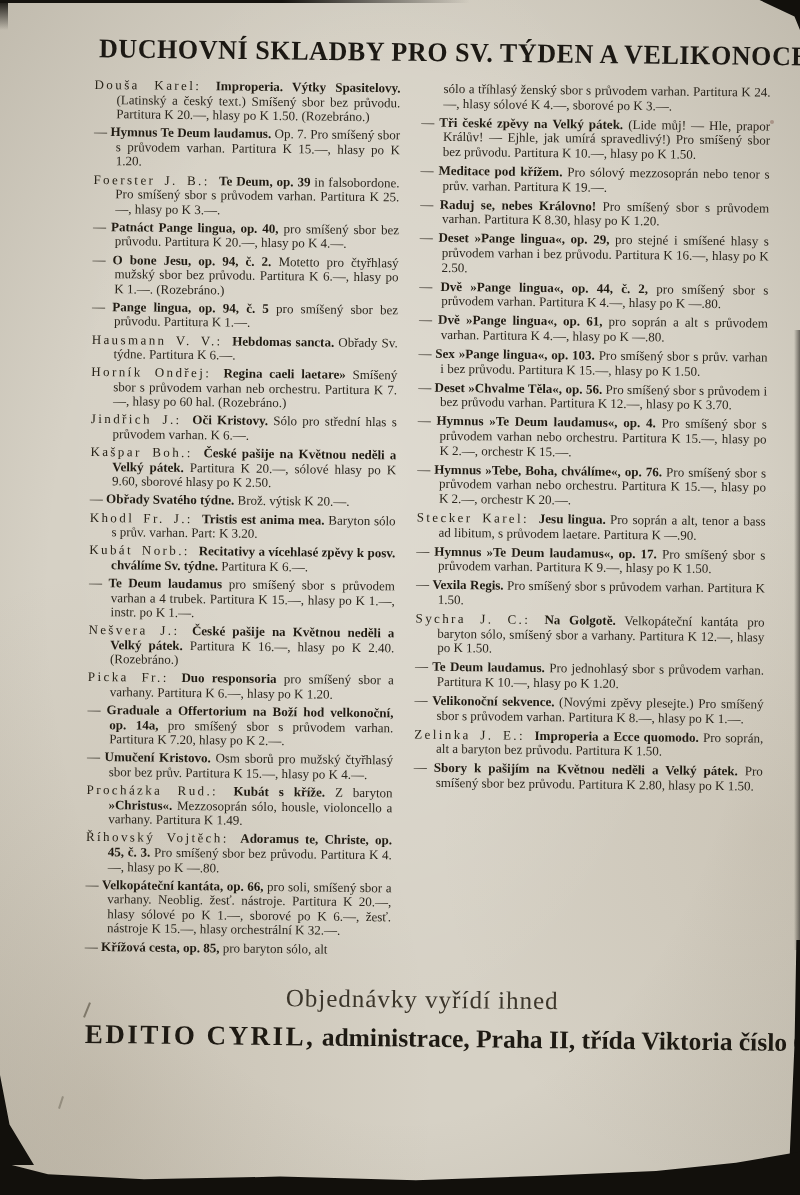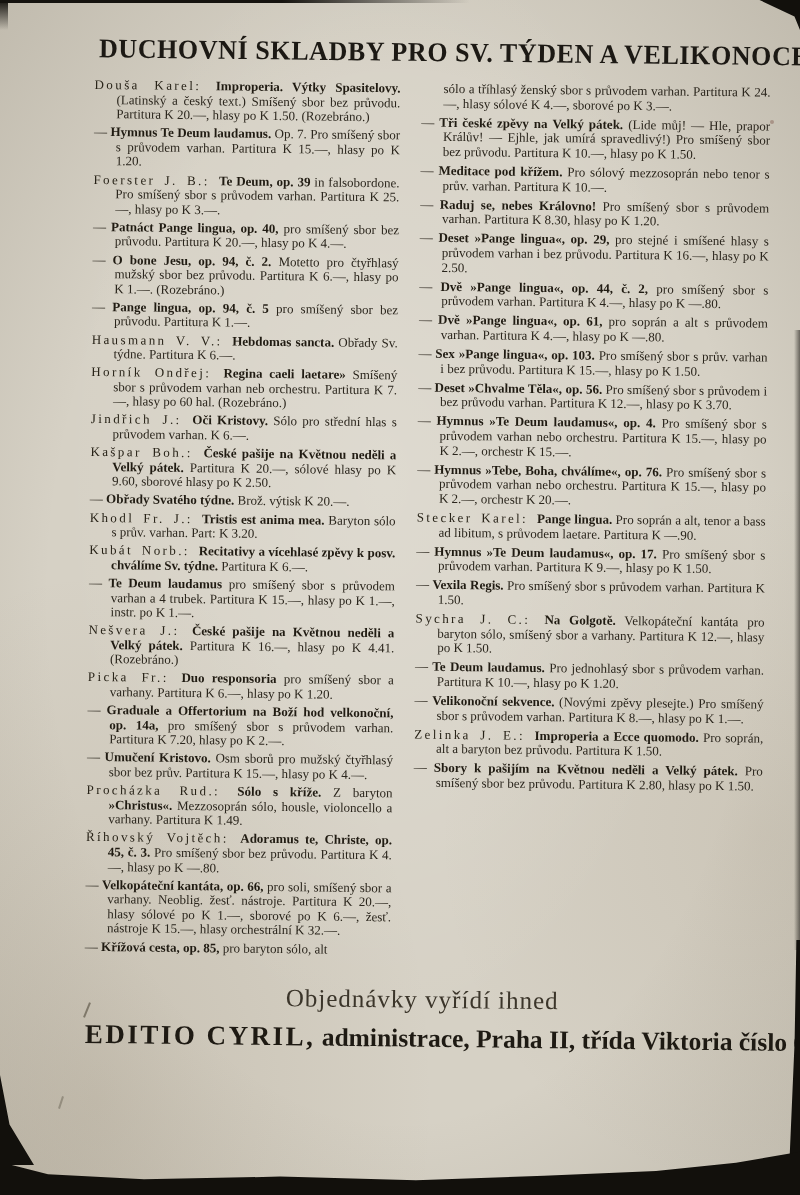--- a/index.html
+++ b/index.html
@@ -86,42 +86,42 @@
         <p class="entry"><span class="dash">— </span><b class="t">O bone Jesu, op. 94, č. 2.</b><span class="x"> Motetto pro čtyřhlasý mužský sbor bez průvodu. Partitura K 6.—, hlasy po K 1.—. (Rozebráno.)</span></p>
         <p class="entry"><span class="dash">— </span><b class="t">Pange lingua, op. 94, č. 5</b><span class="x"> pro smíšený sbor bez průvodu. Partitura K 1.—.</span></p>
         <p class="entry"><span class="author">Hausmann V. V.: </span><b class="t">Hebdomas sancta.</b><span class="x"> Obřady Sv. týdne. Partitura K 6.—.</span></p>
         <p class="entry"><span class="author">Horník Ondřej: </span><b class="t">Regina caeli laetare»</b><span class="x"> Smíšený sbor s průvodem varhan neb orchestru. Partitura K 7.—, hlasy po 60 hal. (Rozebráno.)</span></p>
         <p class="entry"><span class="author">Jindřich J.: </span><b class="t">Oči Kristovy.</b><span class="x"> Sólo pro střední hlas s průvodem varhan. K 6.—.</span></p>
         <p class="entry"><span class="author">Kašpar Boh.: </span><b class="t">České pašije na Květnou neděli a Velký pátek.</b><span class="x"> Partitura K 20.—, sólové hlasy po K 9.60, sborové hlasy po K 2.50.</span></p>
         <p class="entry"><span class="dash">— </span><b class="t">Obřady Svatého týdne.</b><span class="x"> Brož. výtisk K 20.—.</span></p>
         <p class="entry"><span class="author">Khodl Fr. J.: </span><b class="t">Tristis est anima mea.</b><span class="x"> Baryton sólo s prův. varhan. Part: K 3.20.</span></p>
         <p class="entry"><span class="author">Kubát Norb.: </span><b class="t">Recitativy a vícehlasé zpěvy k posv. chválíme Sv. týdne.</b><span class="x"> Partitura K 6.—.</span></p>
         <p class="entry"><span class="dash">— </span><b class="t">Te Deum laudamus</b><span class="x"> pro smíšený sbor s průvodem varhan a 4 trubek. Partitura K 15.—, hlasy po K 1.—, instr. po K 1.—.</span></p>
-        <p class="entry"><span class="author">Nešvera J.: </span><b class="t">České pašije na Květnou neděli a Velký pátek.</b><span class="x"> Partitura K 16.—, hlasy po K 4.41. (Rozebráno.)</span></p>
+        <p class="entry"><span class="author">Nešvera J.: </span><b class="t">České pašije na Květnou neděli a Velký pátek.</b><span class="x"> Partitura K 16.—, hlasy po K 2.40. (Rozebráno.)</span></p>
         <p class="entry"><span class="author">Picka Fr.: </span><b class="t">Duo responsoria</b><span class="x"> pro smíšený sbor a varhany. Partitura K 6.—, hlasy po K 1.20.</span></p>
         <p class="entry"><span class="dash">— </span><b class="t">Graduale a Offertorium na Boží hod velkonoční, op. 14a,</b><span class="x"> pro smíšený sbor s průvodem varhan. Partitura K 7.20, hlasy po K 2.—.</span></p>
         <p class="entry"><span class="dash">— </span><b class="t">Umučení Kristovo.</b><span class="x"> Osm sborů pro mužský čtyřhlasý sbor bez prův. Partitura K 15.—, hlasy po K 4.—.</span></p>
-        <p class="entry"><span class="author">Procházka Rud.: </span><b class="t">Sólo s kříže.</b><span class="x"> Z baryton </span><b class="t">»Christus«.</b><span class="x"> Mezzosoprán sólo, housle, violoncello a varhany. Partitura K 1.49.</span></p>
+        <p class="entry"><span class="author">Procházka Rud.: </span><b class="t">Kubát s kříže.</b><span class="x"> Z baryton </span><b class="t">»Christus«.</b><span class="x"> Mezzosoprán sólo, housle, violoncello a varhany. Partitura K 1.49.</span></p>
         <p class="entry"><span class="author">Říhovský Vojtěch: </span><b class="t">Adoramus te, Christe, op. 45, č. 3.</b><span class="x"> Pro smíšený sbor bez průvodu. Partitura K 4.—, hlasy po K —.80.</span></p>
         <p class="entry"><span class="dash">— </span><b class="t">Velkopáteční kantáta, op. 66,</b><span class="x"> pro soli, smíšený sbor a varhany. Neoblig. žesť. nástroje. Partitura K 20.—, hlasy sólové po K 1.—, sborové po K 6.—, žesť. nástroje K 15.—, hlasy orchestrální K 32.—.</span></p>
         <p class="entry"><span class="dash">— </span><b class="t">Křížová cesta, op. 85,</b><span class="x"> pro baryton sólo, alt</span></p>
       </div>
     <div class="col col-right">
         <p class="entry cont"><span class="x">sólo a tříhlasý ženský sbor s průvodem varhan. Partitura K 24.—, hlasy sólové K 4.—, sborové po K 3.—.</span></p>
         <p class="entry"><span class="dash">— </span><b class="t">Tři české zpěvy na Velký pátek.</b><span class="x"> (Lide můj! — Hle, prapor Králův! — Ejhle, jak umírá spravedlivý!) Pro smíšený sbor bez průvodu. Partitura K 10.—, hlasy po K 1.50.</span></p>
-        <p class="entry"><span class="dash">— </span><b class="t">Meditace pod křížem.</b><span class="x"> Pro sólový mezzosoprán nebo tenor s prův. varhan. Partitura K 10.—.</span></p>
+        <p class="entry"><span class="dash">— </span><b class="t">Meditace pod křížem.</b><span class="x"> Pro sólový mezzosoprán nebo tenor s prův. varhan. Partitura K 19.—.</span></p>
         <p class="entry"><span class="dash">— </span><b class="t">Raduj se, nebes Královno!</b><span class="x"> Pro smíšený sbor s průvodem varhan. Partitura K 8.30, hlasy po K 1.20.</span></p>
         <p class="entry"><span class="dash">— </span><b class="t">Deset »Pange lingua«, op. 29,</b><span class="x"> pro stejné i smíšené hlasy s průvodem varhan i bez průvodu. Partitura K 16.—, hlasy po K 2.50.</span></p>
         <p class="entry"><span class="dash">— </span><b class="t">Dvě »Pange lingua«, op. 44, č. 2,</b><span class="x"> pro smíšený sbor s průvodem varhan. Partitura K 4.—, hlasy po K —.80.</span></p>
         <p class="entry"><span class="dash">— </span><b class="t">Dvě »Pange lingua«, op. 61,</b><span class="x"> pro soprán a alt s průvodem varhan. Partitura K 4.—, hlasy po K —.80.</span></p>
         <p class="entry"><span class="dash">— </span><b class="t">Sex »Pange lingua«, op. 103.</b><span class="x"> Pro smíšený sbor s prův. varhan i bez průvodu. Partitura K 15.—, hlasy po K 1.50.</span></p>
         <p class="entry"><span class="dash">— </span><b class="t">Deset »Chvalme Těla«, op. 56.</b><span class="x"> Pro smíšený sbor s průvodem i bez průvodu varhan. Partitura K 12.—, hlasy po K 3.70.</span></p>
         <p class="entry"><span class="dash">— </span><b class="t">Hymnus »Te Deum laudamus«, op. 4.</b><span class="x"> Pro smíšený sbor s průvodem varhan nebo orchestru. Partitura K 15.—, hlasy po K 2.—, orchestr K 15.—.</span></p>
         <p class="entry"><span class="dash">— </span><b class="t">Hymnus »Tebe, Boha, chválíme«, op. 76.</b><span class="x"> Pro smíšený sbor s průvodem varhan nebo orchestru. Partitura K 15.—, hlasy po K 2.—, orchestr K 20.—.</span></p>
-        <p class="entry"><span class="author">Stecker Karel: </span><b class="t">Pange lingua.</b><span class="x"> Pro soprán a alt, tenor a bass ad libitum, s průvodem laetare. Partitura K —.90.</span></p>
+        <p class="entry"><span class="author">Stecker Karel: </span><b class="t">Jesu lingua.</b><span class="x"> Pro soprán a alt, tenor a bass ad libitum, s průvodem laetare. Partitura K —.90.</span></p>
         <p class="entry"><span class="dash">— </span><b class="t">Hymnus »Te Deum laudamus«, op. 17.</b><span class="x"> Pro smíšený sbor s průvodem varhan. Partitura K 9.—, hlasy po K 1.50.</span></p>
         <p class="entry"><span class="dash">— </span><b class="t">Vexila Regis.</b><span class="x"> Pro smíšený sbor s průvodem varhan. Partitura K 1.50.</span></p>
         <p class="entry"><span class="author">Sychra J. C.: </span><b class="t">Na Golgotě.</b><span class="x"> Velkopáteční kantáta pro baryton sólo, smíšený sbor a varhany. Partitura K 12.—, hlasy po K 1.50.</span></p>
         <p class="entry"><span class="dash">— </span><b class="t">Te Deum laudamus.</b><span class="x"> Pro jednohlasý sbor s průvodem varhan. Partitura K 10.—, hlasy po K 1.20.</span></p>
         <p class="entry"><span class="dash">— </span><b class="t">Velikonoční sekvence.</b><span class="x"> (Novými zpěvy plesejte.) Pro smíšený sbor s průvodem varhan. Partitura K 8.—, hlasy po K 1.—.</span></p>
         <p class="entry"><span class="author">Zelinka J. E.: </span><b class="t">Improperia a Ecce quomodo.</b><span class="x"> Pro soprán, alt a baryton bez průvodu. Partitura K 1.50.</span></p>
         <p class="entry"><span class="dash">— </span><b class="t">Sbory k pašijím na Květnou neděli a Velký pátek.</b><span class="x"> Pro smíšený sbor bez průvodu. Partitura K 2.80, hlasy po K 1.50.</span></p>
       </div>
   </div>
 

